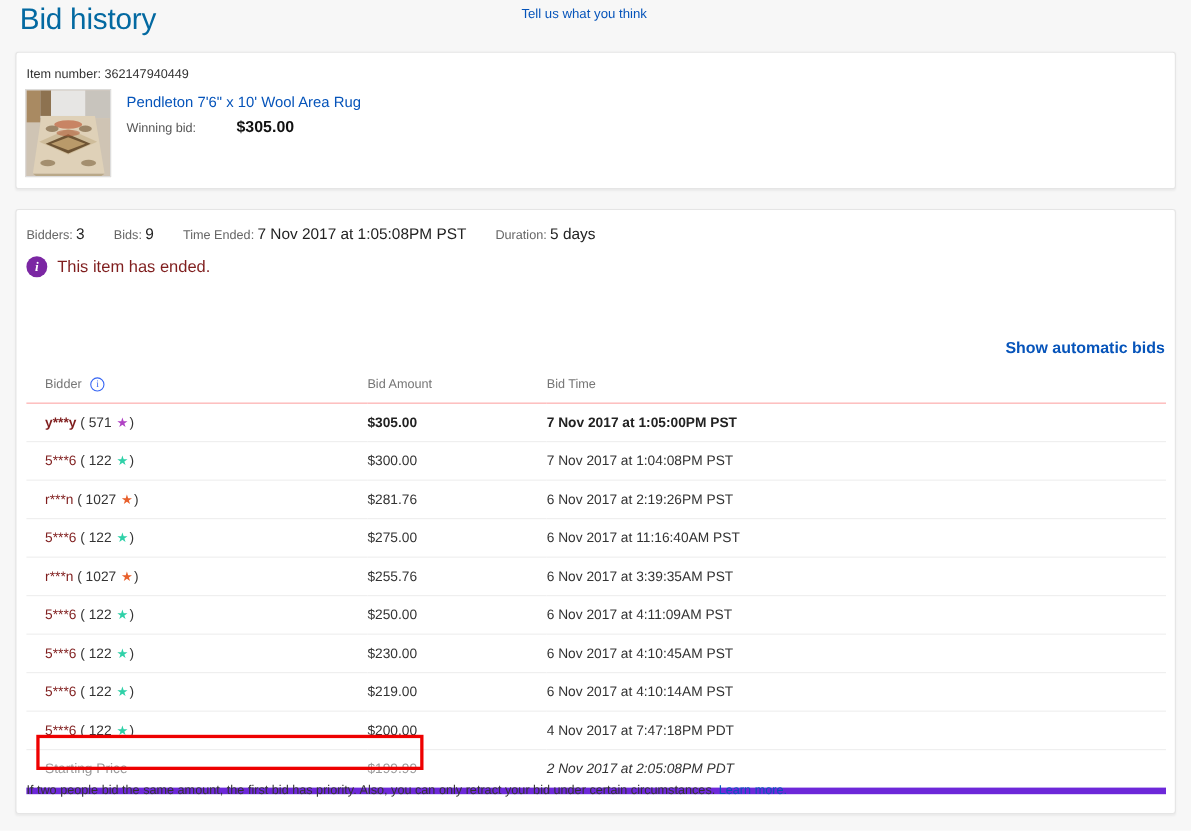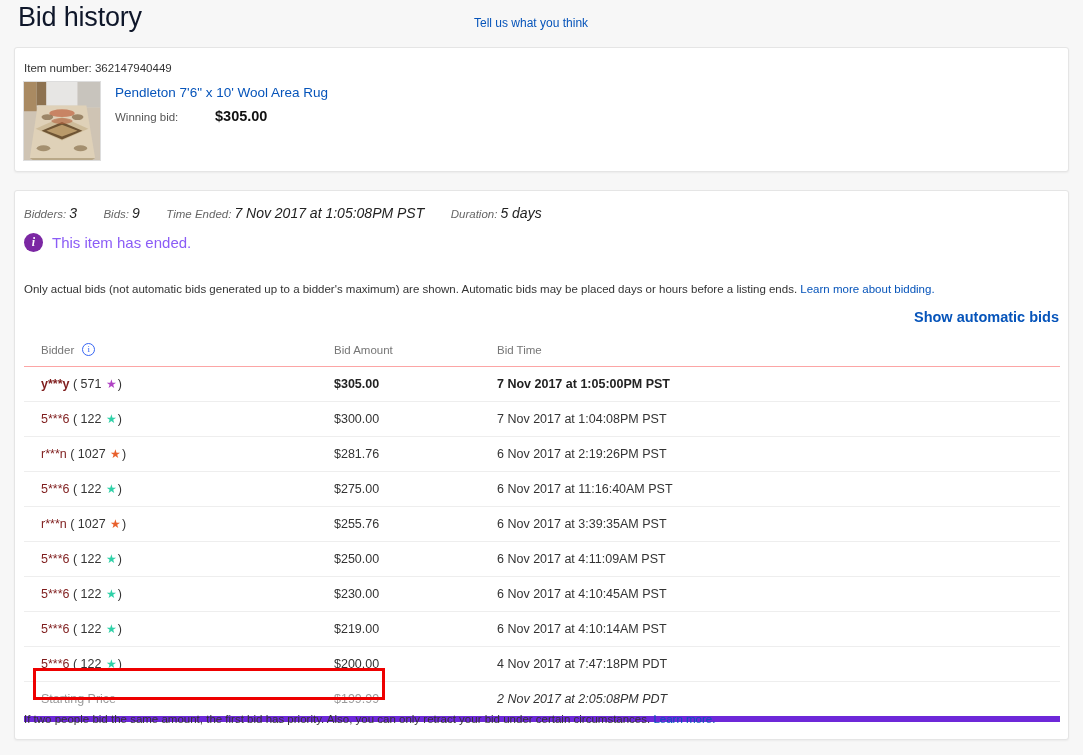--- a/index.html
+++ b/index.html
@@ -12,25 +12,25 @@
     overflow: hidden;
   }
   .page { position: relative; width: 1083px; height: 755px; }
 
   
   .top-bar {
     position: absolute; left: 0; top: 0; width: 1083px; height: 47px;
   }
   .page-title {
     position: absolute; left: 18px; top: 2px;
-    font-size: 27px; font-weight: 400; color: #0f172a;
+    font-size: 27px; font-weight: 400; color: #0369a1;
     letter-spacing: -0.2px;
   }
   .feedback-link {
-    position: absolute; left: 474px; top: 16px;
+    position: absolute; left: 474px; top: 5px;
     font-size: 12px; color: #0654ba; text-decoration: none; cursor: pointer;
   }
 
   
   .card {
     position: absolute;
     background: #ffffff;
     border: 1px solid #e5e5e5;
     border-radius: 3px;
     box-shadow: 0 1px 2px rgba(0,0,0,0.05);
@@ -62,37 +62,37 @@
   .winning-value {
     position: absolute; left: 200px; top: 60px;
     font-size: 14.5px; font-weight: bold; color: #111;
   }
 
   
   .meta-row {
     position: absolute; left: 9px; top: 13px;
     white-space: nowrap;
   }
-  .meta-item { display: inline-block; margin-right: 22px; font-style: italic; }
+  .meta-item { display: inline-block; margin-right: 22px; }
   .meta-label { font-size: 11.5px; color: #666; }
   .meta-value { font-size: 14px; color: #222; margin-left: 3px; }
 
   .ended-row {
     position: absolute; left: 9px; top: 42px;
     display: flex; align-items: center;
   }
   .info-purple {
     width: 19px; height: 19px; border-radius: 50%;
     background: #7b27a3;
     display: inline-flex; align-items: center; justify-content: center;
     color: #fff; font-style: italic; font-weight: bold; font-size: 12px;
     font-family: "Liberation Serif", serif;
     flex: none;
   }
-  .ended-text { font-size: 15px; color: #8b5cf6; margin-left: 9px; }
+  .ended-text { font-size: 15px; color: #7f1d1d; margin-left: 9px; }
 
   .disclaimer {
     position: absolute; left: 9px; top: 90px; width: 1030px;
     font-size: 11.5px; color: #333; line-height: 1.4;
   }
   .disclaimer a { color: #0654ba; text-decoration: none; cursor: pointer; }
 
   .show-auto {
     position: absolute; right: 9px; top: 118px;
     font-size: 14.5px; font-weight: bold; color: #0654ba;
@@ -209,24 +209,20 @@
       <span class="meta-item">
         <span class="meta-label">Duration:</span><span class="meta-value">5 days</span>
       </span>
     </div>
 
     <div class="ended-row">
       <span class="info-purple">i</span>
       <span class="ended-text">This item has ended.</span>
     </div>
 
-    <div class="disclaimer">
-      <span>Only actual bids (not automatic bids generated up to a bidder's maximum) are shown. Automatic bids may be placed days or hours before a listing ends.</span>
-      <a>Learn more about bidding.</a>
-    </div>
 
     <a class="show-auto">Show automatic bids</a>
 
     <table class="bid-table">
       <thead>
         <tr>
           <th class="col-bidder">
             <span class="hdr-bidder-wrap">
               <span>Bidder</span>
               <span class="info-blue">i</span>

